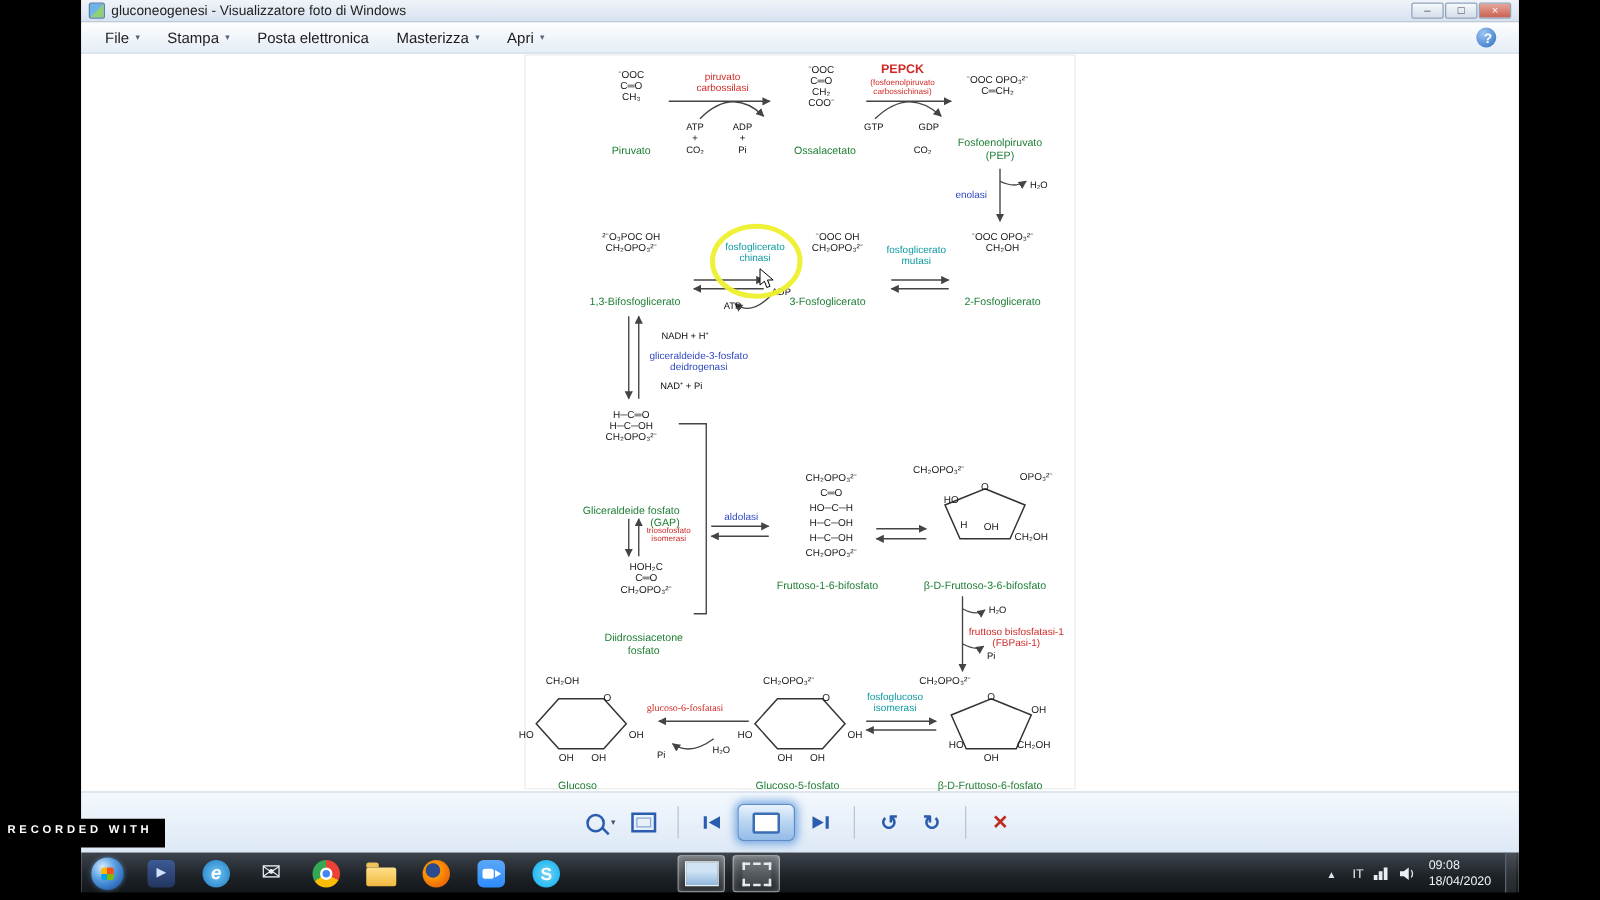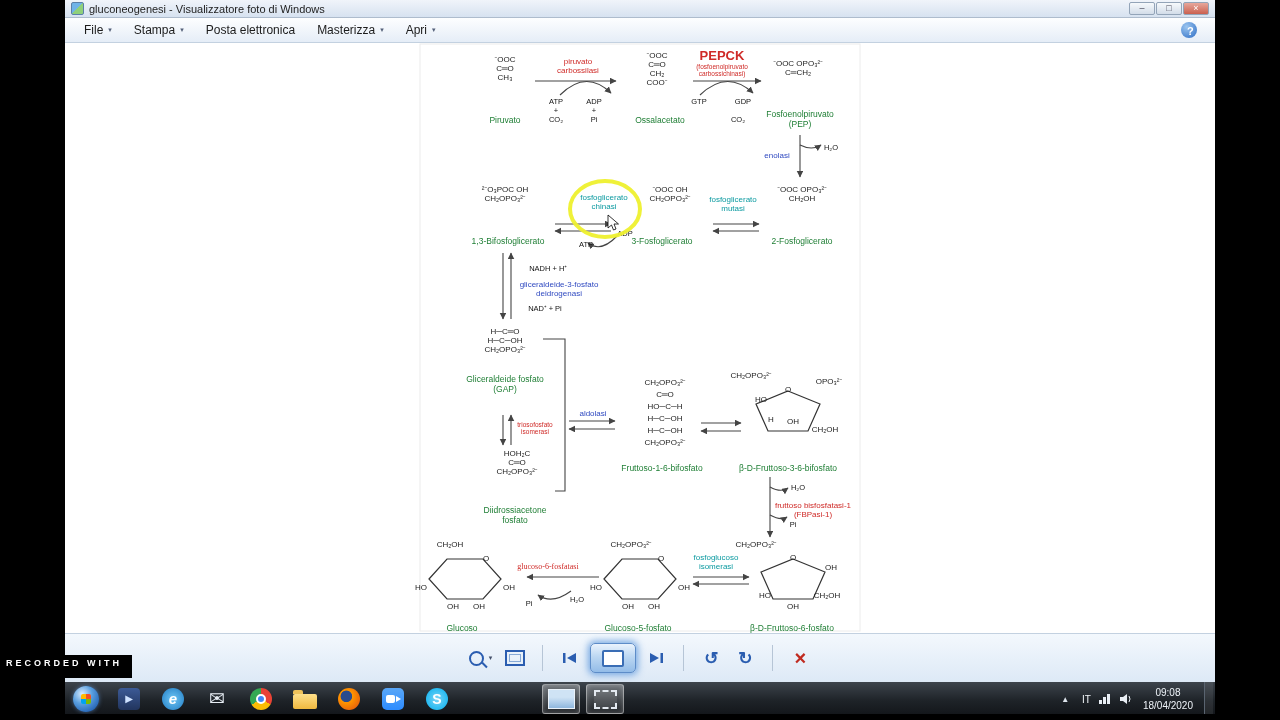--- a/index.html
+++ b/index.html
@@ -35,21 +35,21 @@
   #diagram-layer{position:absolute;inset:0;}
   .ar{stroke:#444;stroke-width:1.1;fill:none;marker-end:url(#ah);}
   .nr{stroke:#444;stroke-width:1.1;fill:none;}
   .ring{fill:none;stroke:#333;stroke-width:1.2;}
   .dg{position:absolute;transform:translateX(-50%);text-align:center;white-space:pre-line;
       font-size:8px;line-height:9px;color:#1b1b1b;}
   .struct{font-size:8px;}
   .struct-tall{line-height:12px;}
   .cmpd{color:#1e7e34;font-size:8.5px;line-height:10px;}
   .enz-red{color:#cf2a27;font-size:8px;}
-  .enz-red-b{color:#cf2a27;font-weight:bold;font-size:13px;}
+  .enz-red-b{color:#cf2a27;font-weight:bold;font-size:10px;}
   .enz-red-sm{color:#cf2a27;font-size:6.5px;line-height:7px;}
   .enz-teal{color:#0b9aa0;font-size:8px;}
   .enz-blue{color:#2f49c0;font-size:8px;}
   .cof{font-size:7.5px;color:#111;}
 
   
   #bottombar{height:48px;background:linear-gradient(#f3f8fd,#dde9f6);border-top:1px solid #c3d1e0;
              display:flex;align-items:center;justify-content:center;}
   #viewer-toolbar{display:flex;align-items:center;gap:6px;}
   .vt-btn{height:30px;min-width:28px;display:flex;align-items:center;justify-content:center;gap:2px;
@@ -101,21 +101,21 @@
           color:#fff;font-weight:bold;font-style:italic;font-size:15px;line-height:21px;text-align:center;}
   .ic-media{width:22px;height:22px;border-radius:4px;background:linear-gradient(#3c5a96,#22355e);
           color:#cfe2ff;font-size:10px;line-height:22px;text-align:center;}
   .ic-mail{color:#e8eef5;font-size:19px;line-height:22px;}
   .ic-photo{width:25px;height:18px;background:linear-gradient(#cfe3f5 40%,#8fb7dd);border:1px solid #eaf1f8;}
   .ic-snip{width:19px;height:15px;border:2px dashed #e3e9f0;background:rgba(255,255,255,.1);}
   #tray{margin-left:auto;display:flex;align-items:center;gap:7px;padding-right:2px;height:100%;}
   #tray-expand{color:#dfe6ee;font-size:8px;background:transparent;border:none;}
   #tray-lang{color:#f2f6fa;font-size:10px;}
   .tray-svg{display:block;}
-  #clock{color:#eef3f8;font-size:10px;line-height:13px;text-align:center;margin:0 4px;}
+  #clock{color:#eef3f8;font-size:10px;line-height:13px;text-align:left;margin:0 4px;}
   #show-desktop{width:8px;height:100%;border-left:1px solid #5a6470;background:rgba(255,255,255,.07);}
 
   
   #watermark{position:absolute;left:0;top:655px;z-index:50;background:#000;color:#fff;
              padding:3px 10px 8px 6px;}
   #wm-line1{font-size:9px;font-weight:bold;letter-spacing:3px;margin-bottom:2px;}
   #wm-line2{display:flex;align-items:center;font-size:21px;font-weight:800;letter-spacing:1px;}
   #wm-logo{width:21px;height:21px;border-radius:50%;border:3px solid #fff;box-sizing:border-box;
            background:conic-gradient(#35a8e0 0 40%,#7cc142 40% 70%,#35a8e0 70% 100%);margin:0 3px;}
   #bottom-strip{position:absolute;left:0;top:714px;width:1280px;height:6px;background:#000;}
@@ -254,21 +254,21 @@
         <div class="dg struct" style="left: 762px; top: 548px;">CH₂OH</div>
         <div class="dg struct" style="left: 700px; top: 548px;">HO</div>
         <div class="dg struct" style="left: 728px; top: 559px;">OH</div>
         <div class="dg cmpd" style="left: 440px; top: 72px;">Piruvato</div>
         <div class="dg cmpd" style="left: 595px; top: 72px;">Ossalacetato</div>
         <div class="dg cmpd" style="left: 735px; top: 66px;">Fosfoenolpiruvato
 (PEP)</div>
         <div class="dg cmpd" style="left: 443px; top: 193px;">1,3-Bifosfoglicerato</div>
         <div class="dg cmpd" style="left: 597px; top: 193px;">3-Fosfoglicerato</div>
         <div class="dg cmpd" style="left: 737px; top: 193px;">2-Fosfoglicerato</div>
-        <div class="dg cmpd" style="left: 440px; top: 331px;">Gliceraldeide fosfato
+        <div class="dg cmpd" style="left: 440px; top: 360px; text-align: right;">Gliceraldeide fosfato
 (GAP)</div>
         <div class="dg cmpd" style="left: 597px; top: 420px;">Fruttoso-1-6-bifosfato</div>
         <div class="dg cmpd" style="left: 723px; top: 420px;">β-D-Fruttoso-3-6-bifosfato</div>
         <div class="dg cmpd" style="left: 450px; top: 462px;">Diidrossiacetone
 fosfato</div>
         <div class="dg cmpd" style="left: 397px; top: 580px;">Glucoso</div>
         <div class="dg cmpd" style="left: 573px; top: 580px;">Glucoso-5-fosfato</div>
         <div class="dg cmpd" style="left: 727px; top: 580px;">β-D-Fruttoso-6-fosfato</div>
         <div class="dg enz-red" style="left: 513px; top: 14px;">piruvato
 carbossilasi</div>

